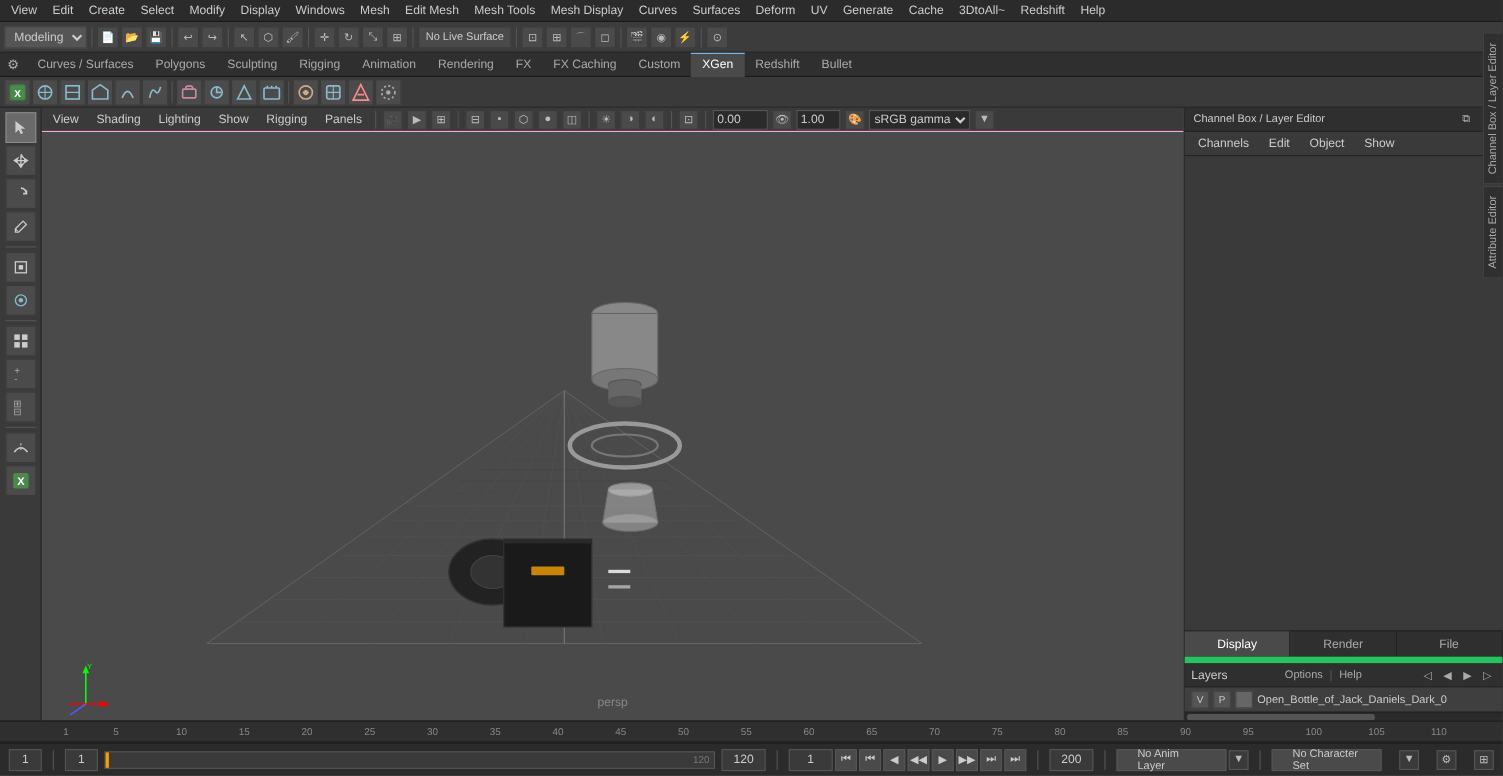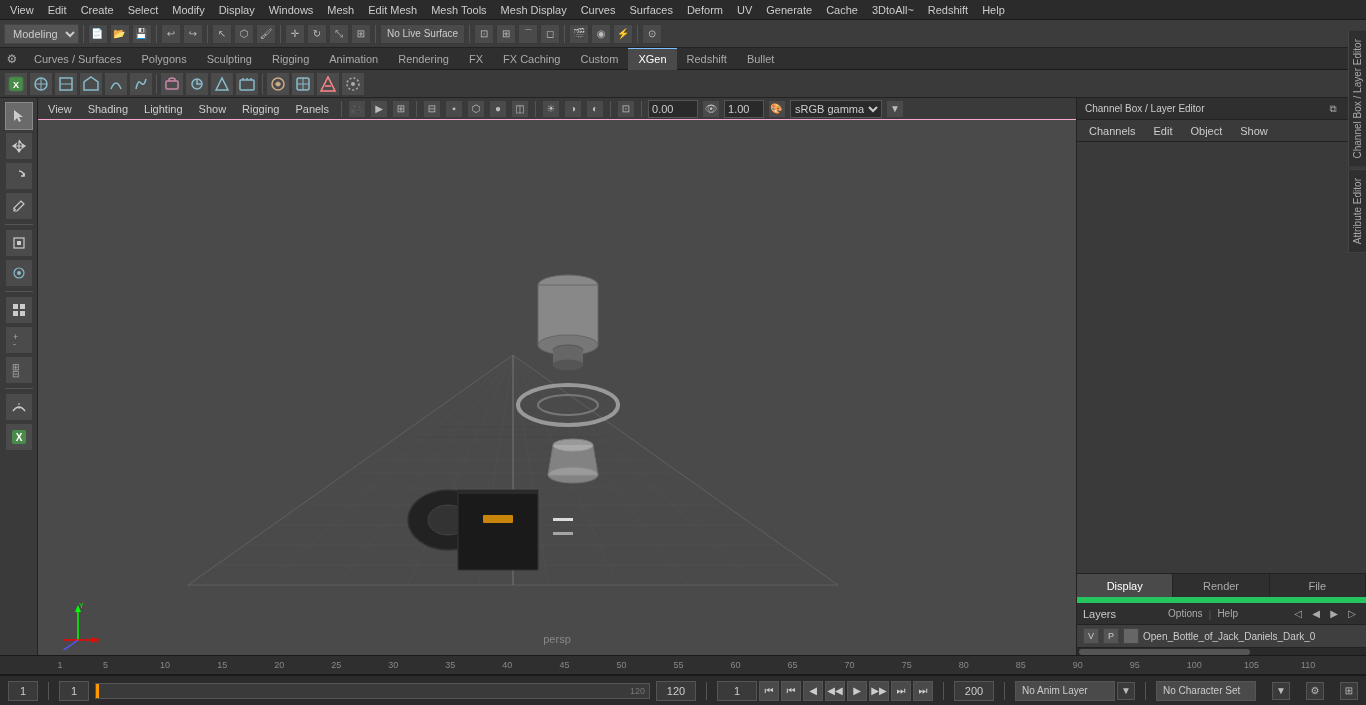--- a/index.html
+++ b/index.html
@@ -446,21 +446,21 @@
       padding: 0 3px;
       text-align: center;
     }
     .bb-sep { width:1px; height:18px; background:#555; margin:0 4px; }
     .bb-btn {
       background: #4a4a4a;
       border: 1px solid #555;
       color: #ccc;
       font-size: 10px;
       height: 20px;
-      padding: 0 6px;
+      padding: 0 18px;
       cursor: pointer;
       display: flex;
       align-items: center;
     }
     #playback-controls {
       display: flex;
       align-items: center;
       gap: 2px;
     }
     .pb-btn {

